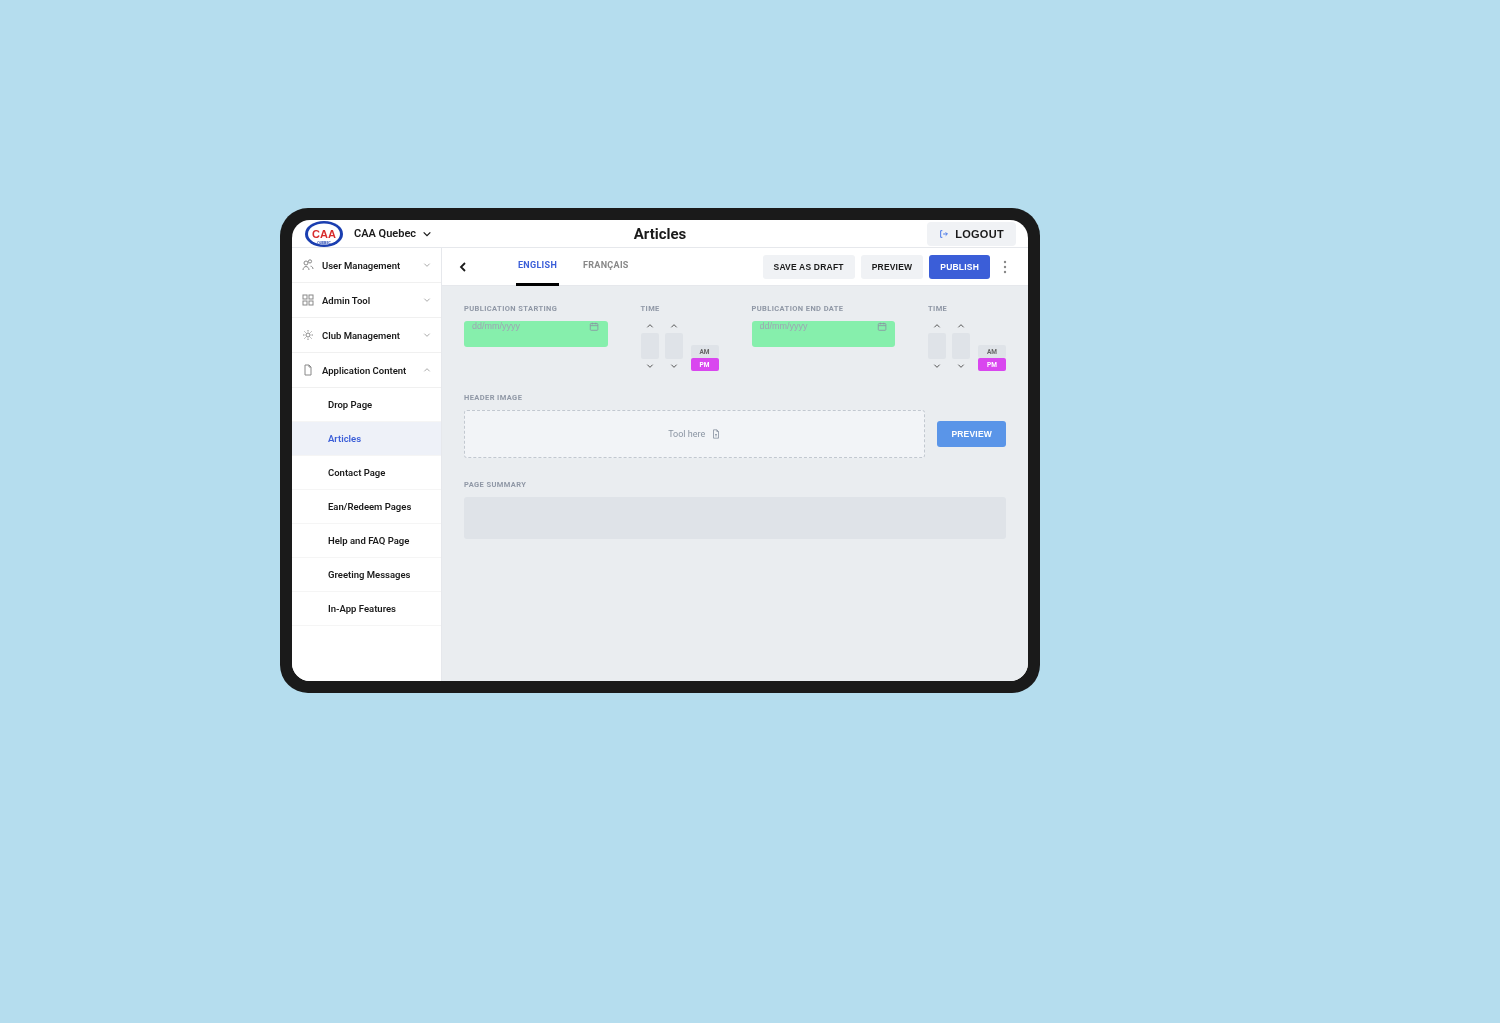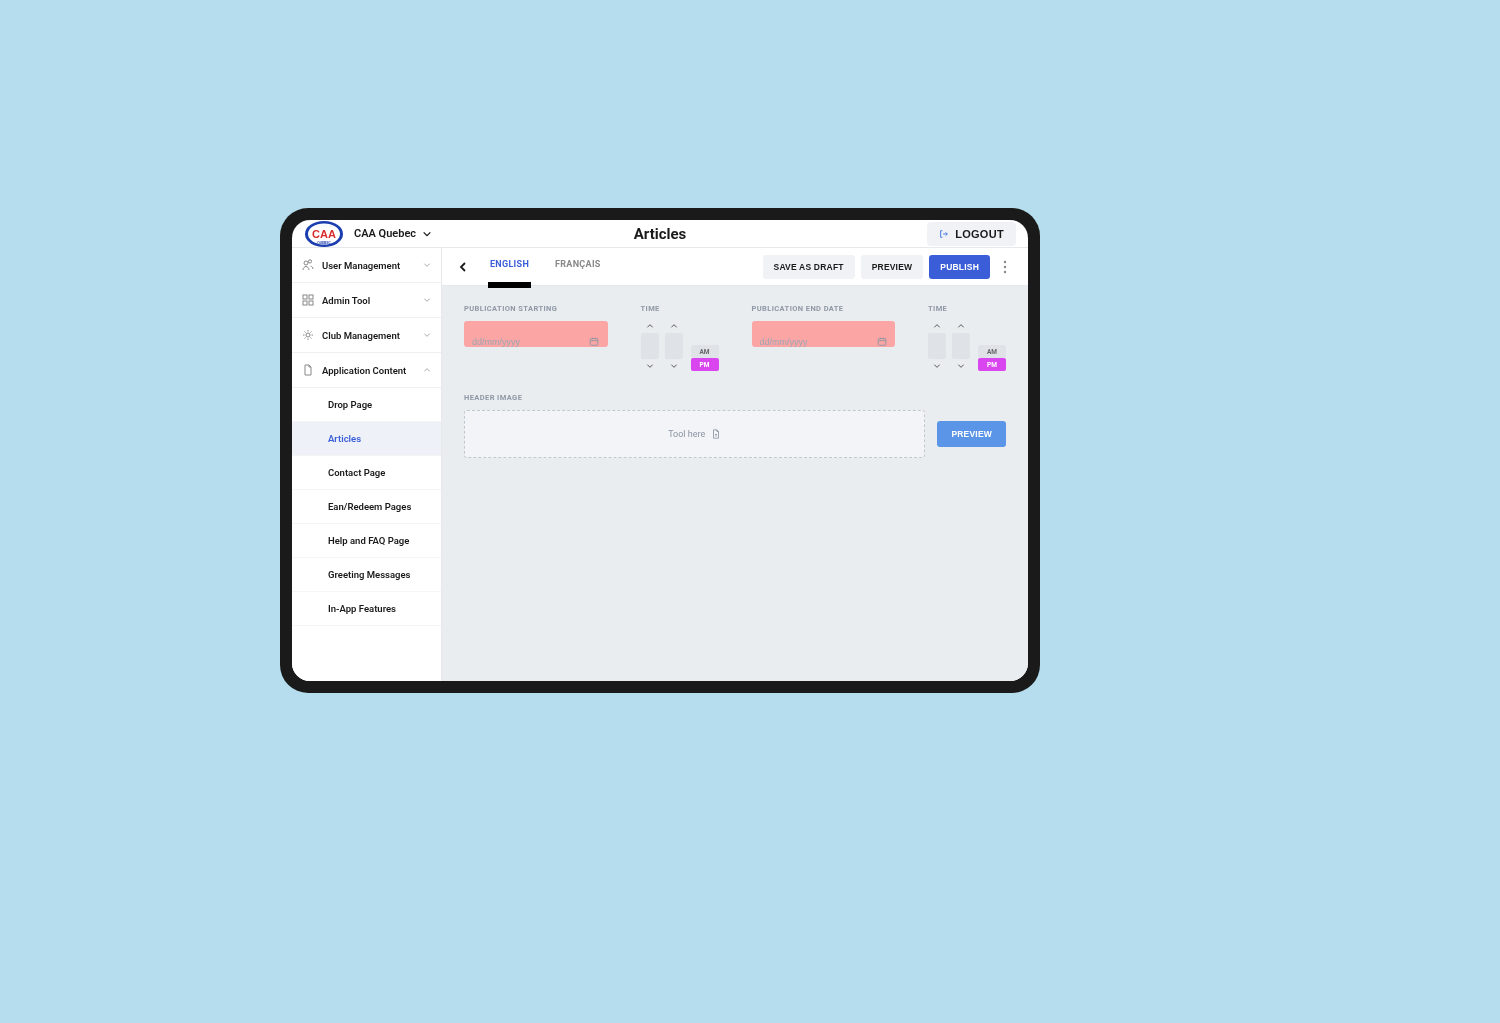--- a/index.html
+++ b/index.html
@@ -161,21 +161,22 @@
 .tab {
   font-size: 9px;
   font-weight: 700;
   letter-spacing: 0.3px;
   color: #888;
   padding: 13px 2px;
   cursor: pointer;
 }
 .tab.active {
   color: #3b5ed8;
-  border-bottom: 6px solid #000000;
+  border-bottom: 3px solid #000000;
+  margin-left: 28px;
 }
 .spacer { flex: 1; }
 .action-btn {
   border: none;
   padding: 7px 11px;
   border-radius: 3px;
   font-size: 8.5px;
   font-weight: 700;
   letter-spacing: 0.2px;
   cursor: pointer;
@@ -208,22 +209,22 @@
   font-size: 7.5px;
   font-weight: 700;
   letter-spacing: 0.4px;
   color: #9098a6;
   margin-bottom: 8px;
   text-transform: uppercase;
 }
 .date-input {
   position: relative;
   display: flex;
-  align-items: flex-end;
-  background: #fca5a5;
+  align-items: flex-start;
+  background: #86efac;
   border-radius: 3px;
   height: 26px;
   padding: 0 8px;
 }
 .date-input input {
   border: none;
   background: transparent;
   font-size: 9px;
   color: #666;
   width: 100%;
@@ -551,18 +552,22 @@
                 <svg width="10" height="10" viewBox="0 0 12 12">
                     <path d="M3 1h4l2 2v8H3z" stroke="currentColor" fill="none"></path>
                     <path d="M7 1v2h2M5 7l1-1 1 1M6 6v3" stroke="currentColor" fill="none"></path>
                   </svg>
               </div>
               <button class="preview-btn">PREVIEW</button>
             </div>
           </div>
 
 
+          <div>
+            <div class="field-label">PAGE SUMMARY</div>
+            <textarea class="textarea" style=""></textarea>
+          </div>
         </div>
       </div>
 
     </div>
   </div>
 </div>
 
 </body></html>

